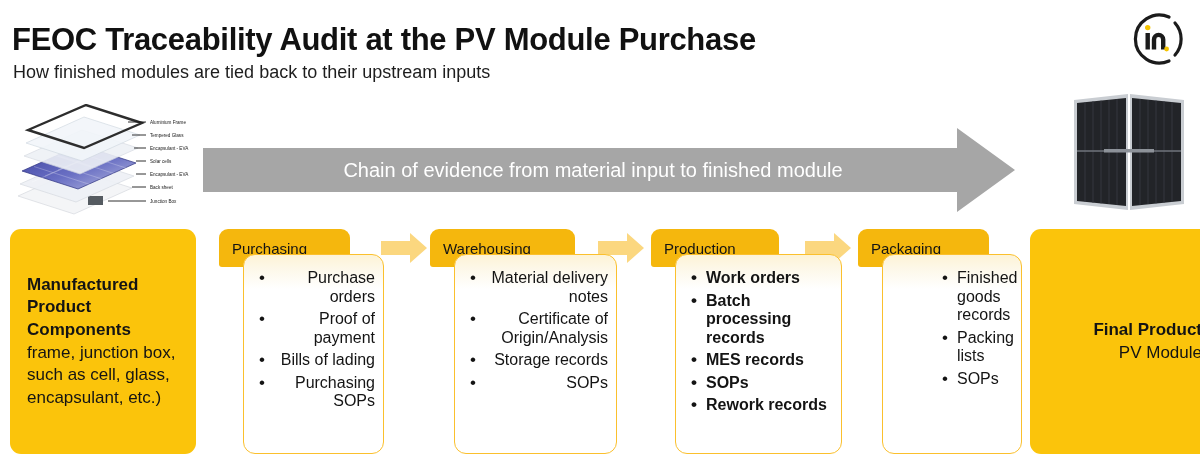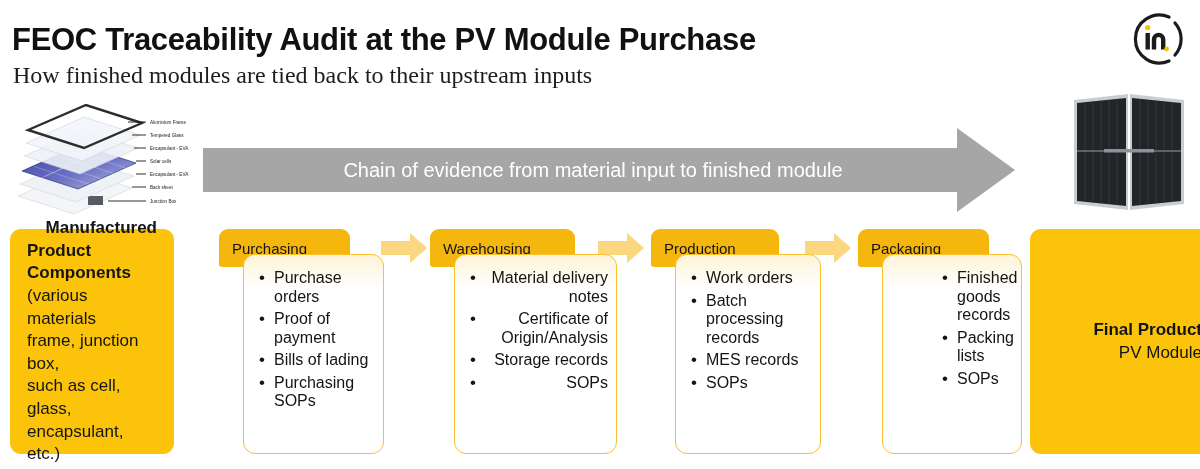--- a/index.html
+++ b/index.html
@@ -27,25 +27,24 @@
     font-size: 31px;
     font-weight: bold;
     letter-spacing: -0.3px;
     color: #111111;
     white-space: nowrap;
   }
   #subtitle {
     position: absolute;
     left: 13px;
     top: 62px;
-    font-size: 24px;
+    font-size: 18px;
     font-weight: normal;
     color: #1d1d1d;
     white-space: nowrap;
-    font-family: Liberation Serif, serif;
   }
 
   
   #logo {
     position: absolute;
     right: 14px;
     top: 6px;
     width: 66px;
     height: 66px;
   }
@@ -97,24 +96,23 @@
     background: #fbc40b;
     border-radius: 11px;
     box-sizing: border-box;
     display: flex;
     flex-direction: column;
     justify-content: center;
   }
   #box-components {
     left: 10px;
     top: 229px;
-    width: 164px;
+    width: 186px;
     height: 225px;
     padding: 0 17px;
-    align-items: flex-end;
   }
   #box-final {
     left: 1030px;
     top: 229px;
     width: 184px;
     height: 225px;
     padding: 0 12px;
     text-align: right;
   }
   .endcap .strong {
@@ -295,29 +293,28 @@
   <div id="chain-arrow">
     <svg width="812" height="84" viewBox="0 0 812 84">
       <polygon points="0,20 754,20 754,0 812,42 754,84 754,64 0,64" fill="#a6a6a6"></polygon>
     </svg>
   </div>
   <div id="chain-arrow-label">Chain of evidence from material input to finished module</div>
 
   <div class="endcap" id="box-components">
     <div class="strong">Manufactured</div>
     <div class="strong">Product Components</div>
-    <div class="normal">(various materials</div>
     <div class="normal">frame, junction box,</div>
     <div class="normal">such as cell, glass,</div>
     <div class="normal">encapsulant, etc.)</div>
   </div>
 
   <div class="stage" style="left:219px;">
     <div class="stage-tab" style="width:131px;">Purchasing</div>
-    <div class="stage-card" style="width:141px;height:200px;">
+    <div class="stage-card" style="width:141px;height:200px;text-align:right;">
       <ul>
         <li>Purchase orders</li>
         <li>Proof of payment</li>
         <li>Bills of lading</li>
         <li>Purchasing SOPs</li>
       </ul>
     </div>
   </div>
 
   <div class="connector" style="left:381px;">
@@ -339,26 +336,27 @@
   </div>
 
   <div class="connector" style="left:598px;">
     <svg width="46" height="30" viewBox="0 0 46 30">
       <polygon points="0,8 29,8 29,0 46,15 29,30 29,22 0,22" fill="#fbd77f"></polygon>
     </svg>
   </div>
 
   <div class="stage" style="left:651px;">
     <div class="stage-tab" style="width:128px;">Production</div>
-    <div class="stage-card" style="width:146px;height:200px;">
+    <div class="stage-card" style="width:167px;height:200px;font-weight:bold;">
       <ul>
         <li>Work orders</li>
         <li>Batch processing records</li>
         <li>MES records</li>
         <li>SOPs</li>
+        <li>Rework records</li>
       </ul>
     </div>
   </div>
 
   <div class="connector" style="left:805px;">
     <svg width="46" height="30" viewBox="0 0 46 30">
       <polygon points="0,8 29,8 29,0 46,15 29,30 29,22 0,22" fill="#fbd77f"></polygon>
     </svg>
   </div>
 

